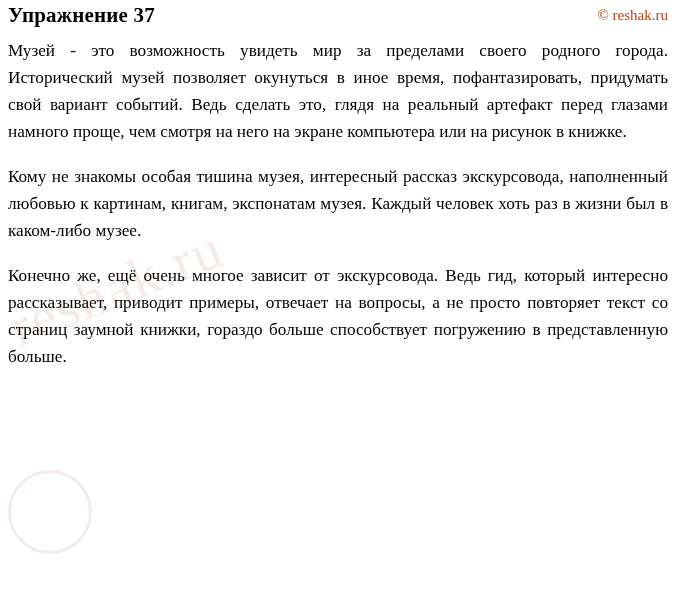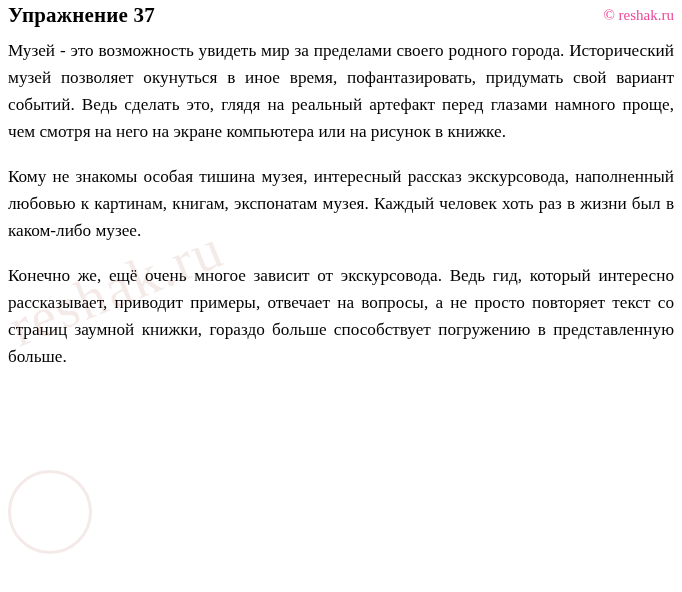--- a/index.html
+++ b/index.html
@@ -13,40 +13,40 @@
     font-family: "Liberation Serif", serif;
     color: #000000;
     position: relative;
     overflow: hidden;
   }
   .page {
     position: relative;
     width: 682px;
     height: 506px;
     box-sizing: border-box;
-    padding: 4px 8px 0 8px;
+    padding: 4px 14px 0 8px;
   }
   .header-row {
     display: flex;
     align-items: flex-start;
     justify-content: space-between;
     margin-bottom: 10px;
   }
   .doc-title {
     font-family: "Liberation Serif", serif;
     font-size: 21px;
     font-weight: bold;
     letter-spacing: 0.2px;
     line-height: 1.1;
     white-space: nowrap;
   }
   .copyright {
     font-family: "Liberation Serif", serif;
     font-size: 15px;
-    color: #ec4899;
+    color: #c2410c;
     padding-top: 3px;
     white-space: nowrap;
   }
   .body-text p {
     margin: 0 0 18px 0;
     font-size: 17.2px;
     line-height: 27px;
     text-align: justify;
     text-justify: inter-word;
     hyphens: none;

